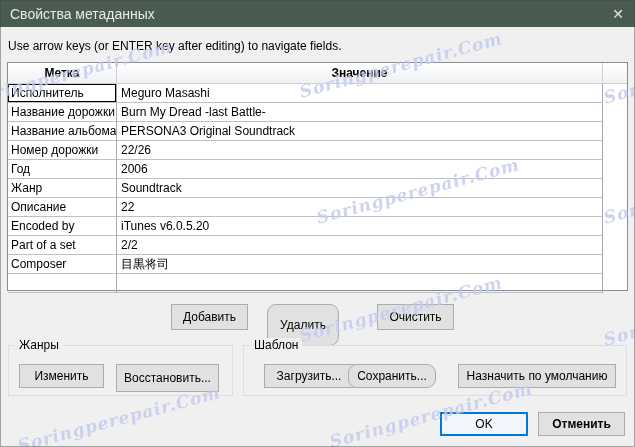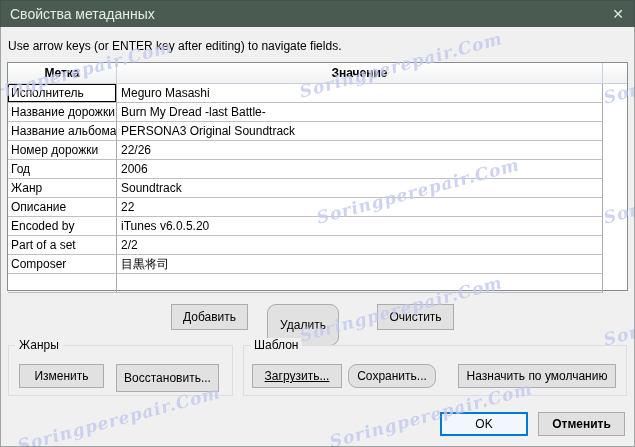--- a/index.html
+++ b/index.html
@@ -136,21 +136,21 @@
 <button class="btn" style="left:377px;top:304px;width:77px;height:26px;">Очистить</button>
 
 <div class="groupbox" style="left:8px;top:345px;width:225px;height:51px;padding-left:21px;">
   <span class="gb-title">Жанры</span>
   <button class="btn" style="left:10px;top:18px;width:85px;height:24px;">Изменить</button>
   <button class="btn" style="left:107px;top:18px;width:103px;height:28px;">Восстановить...</button>
 </div>
 
 <div class="groupbox" style="left:243px;top:345px;width:384px;height:51px;">
   <span class="gb-title">Шаблон</span>
-  <button class="btn" style="left:8px;top:18px;width:90px;height:24px;text-decoration:underline;">Загрузить...</button>
+  <button class="btn" style="left:20px;top:18px;width:90px;height:24px;">Загрузить...</button>
   <button class="btn" style="left:104px;top:18px;width:88px;height:24px;border-radius:9px;">Сохранить...</button>
   <button class="btn" style="left:214px;top:18px;width:158px;height:24px;">Назначить по умолчанию</button>
 </div>
 
 <button class="btn ok" style="left:440px;top:412px;width:88px;height:24px;">OK</button>
 <button class="btn" style="left:538px;top:412px;width:87px;height:24px;font-weight:bold;">Отменить</button>
 
 <span class="wm" style="left:-30px;top:90px;">Soringperepair.Com</span>
 <span class="wm" style="left:300px;top:82px;">Soringperepair.Com</span>
 <span class="wm" style="left:604px;top:88px;">Soringperepair.Com</span>

